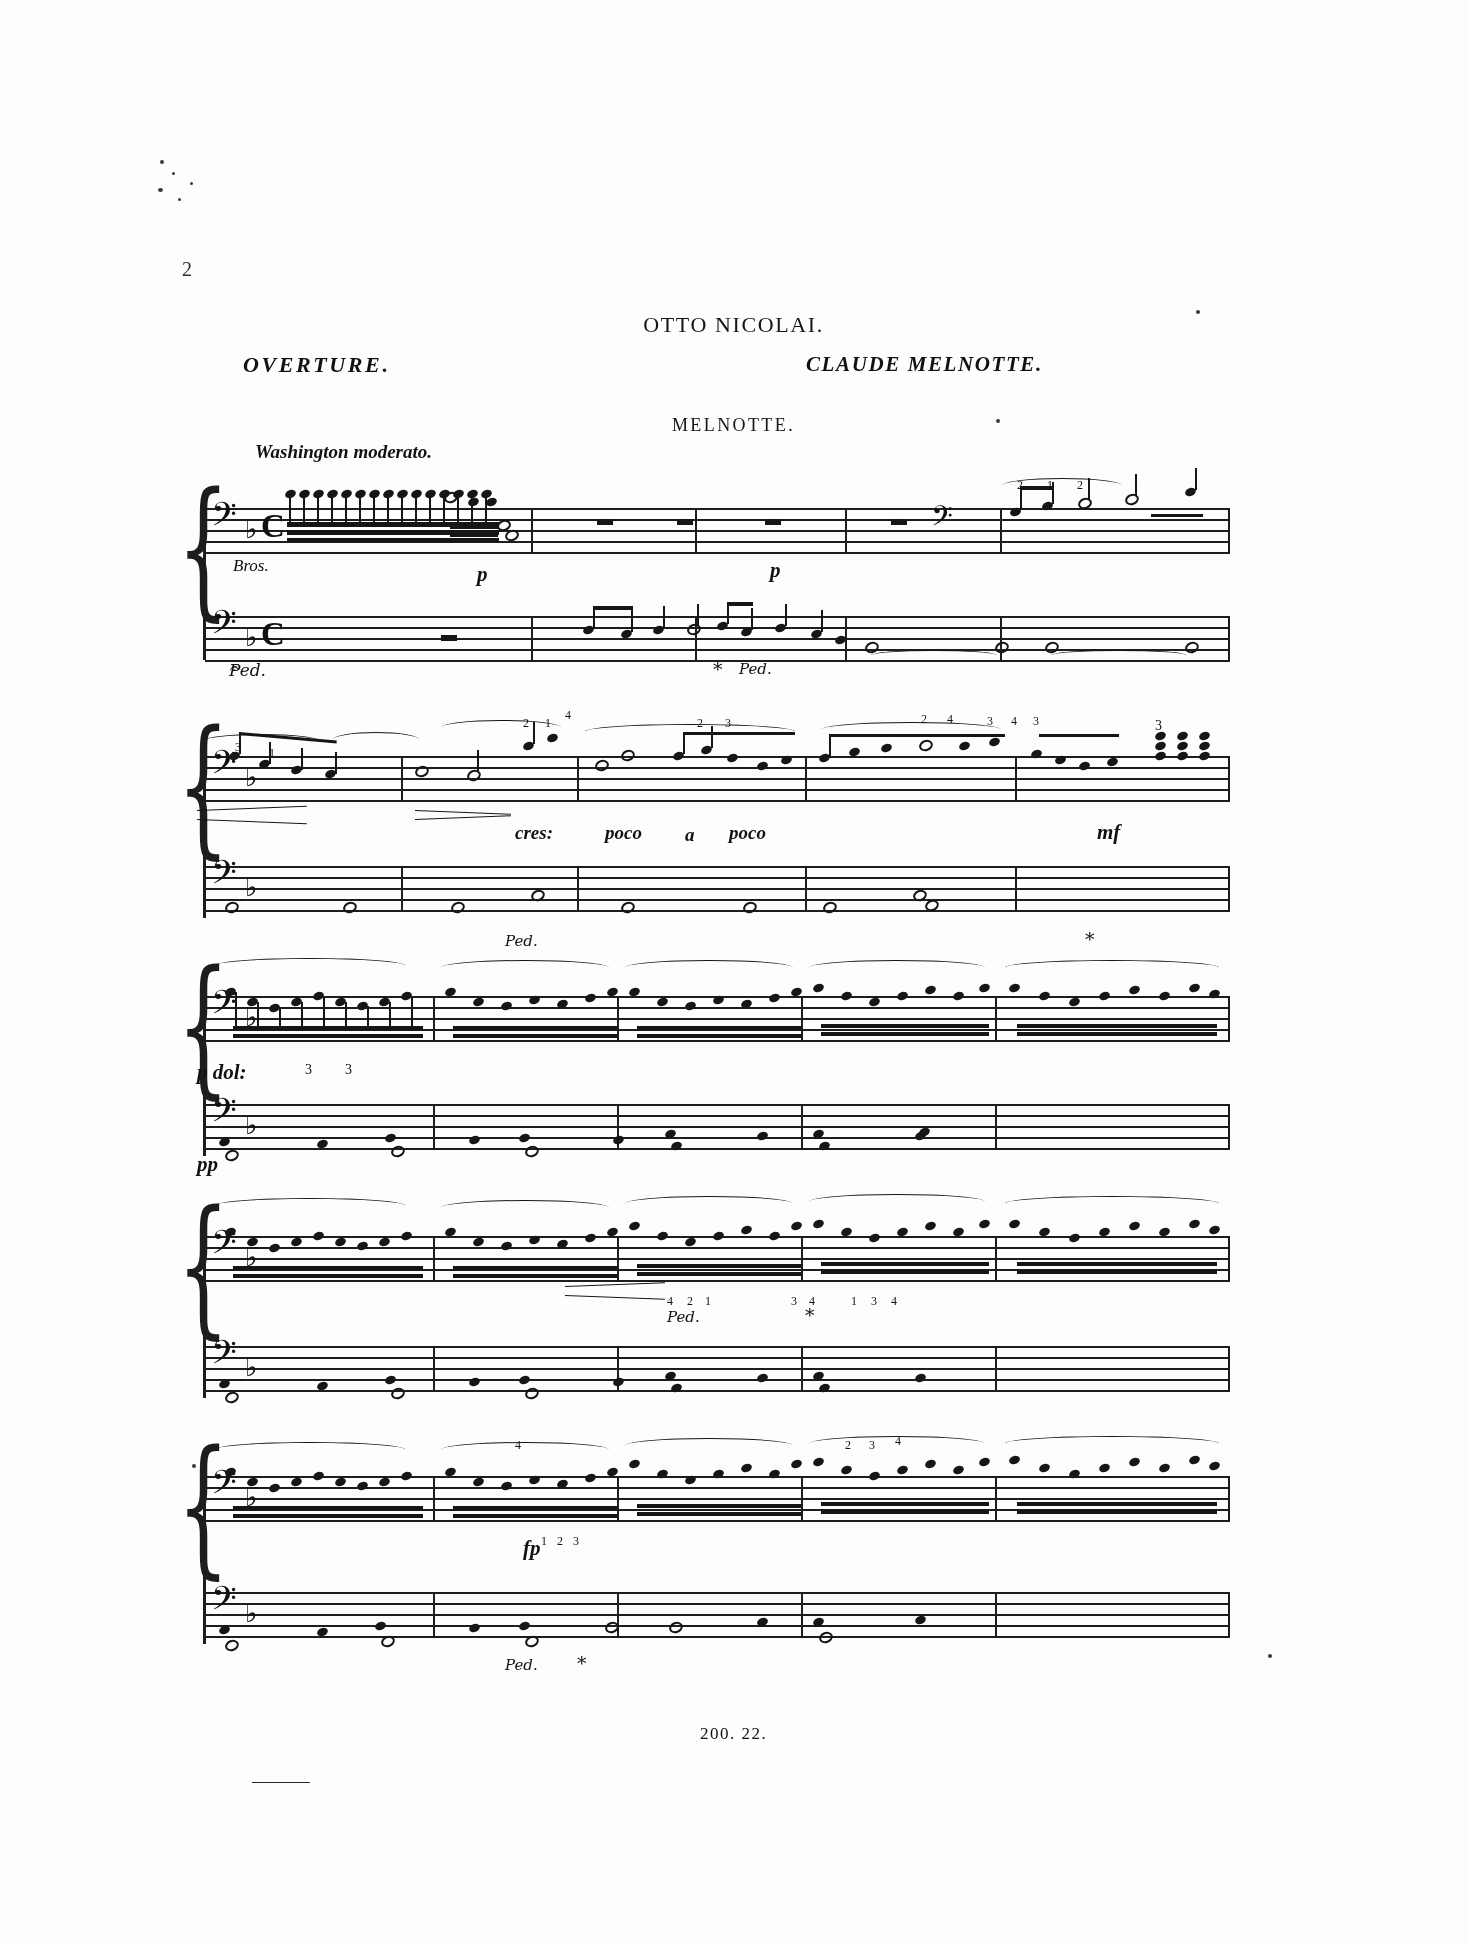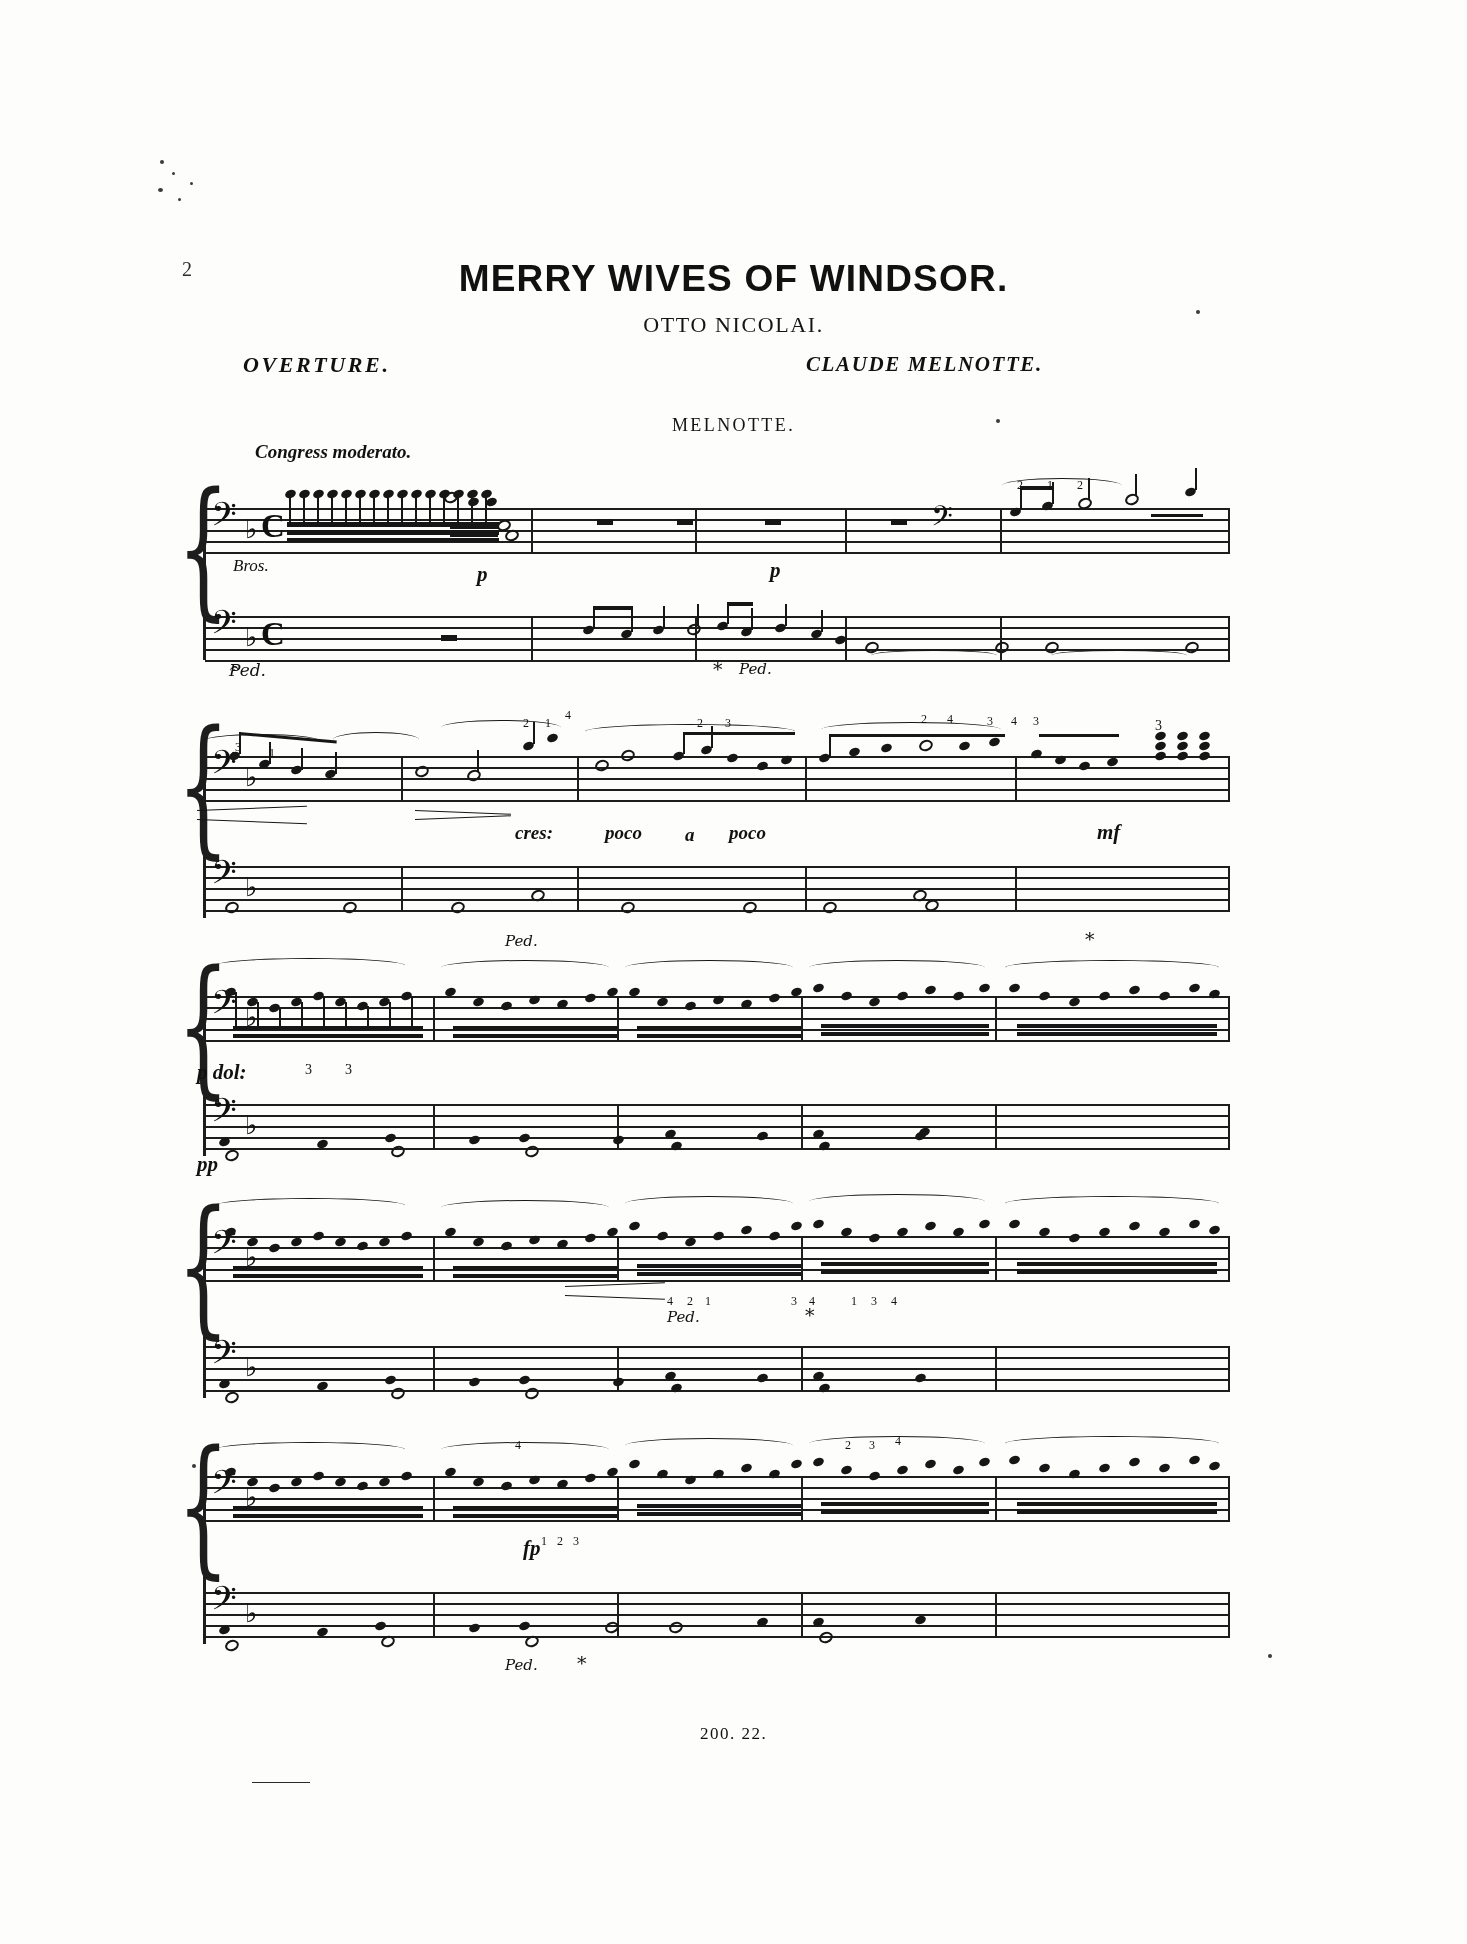--- a/index.html
+++ b/index.html
@@ -291,26 +291,25 @@
   <div class="speck" style="left:172px;top:172px;width:3px;height:3px;"></div>
   <div class="speck" style="left:158px;top:188px;width:5px;height:4px;"></div>
   <div class="speck" style="left:178px;top:198px;width:3px;height:3px;"></div>
   <div class="speck" style="left:190px;top:182px;width:3px;height:3px;"></div>
   <div class="speck" style="left:1196px;top:310px;width:4px;height:4px;"></div>
   <div class="speck" style="left:996px;top:419px;width:4px;height:4px;"></div>
   <div class="speck" style="left:1268px;top:1654px;width:4px;height:4px;"></div>
   <div class="speck" style="left:192px;top:1464px;width:4px;height:4px;"></div>
 
   <div class="page-number">2</div>
-  <div class="title">MERRY WIVES OF WINDSOR.</div>
   <div class="composer">OTTO NICOLAI.</div>
   <div class="overture">OVERTURE.</div>
   <div class="arranger">CLAUDE MELNOTTE.</div>
   <div class="part-label">MELNOTTE.</div>
-  <div class="tempo">Congress moderato.</div>
+  <div class="tempo">Washington moderato.</div>
 
   <div class="system" style="top:500px;height:170px;">
     <div class="brace" style="top:-12px;">{</div>
     <div class="sysbar" style="top:8px;height:152px;"></div>
 
     <div class="stave" style="top:8px;">
       <div class="line"></div>
       <div class="line"></div>
       <div class="line"></div>
       <div class="line"></div>

